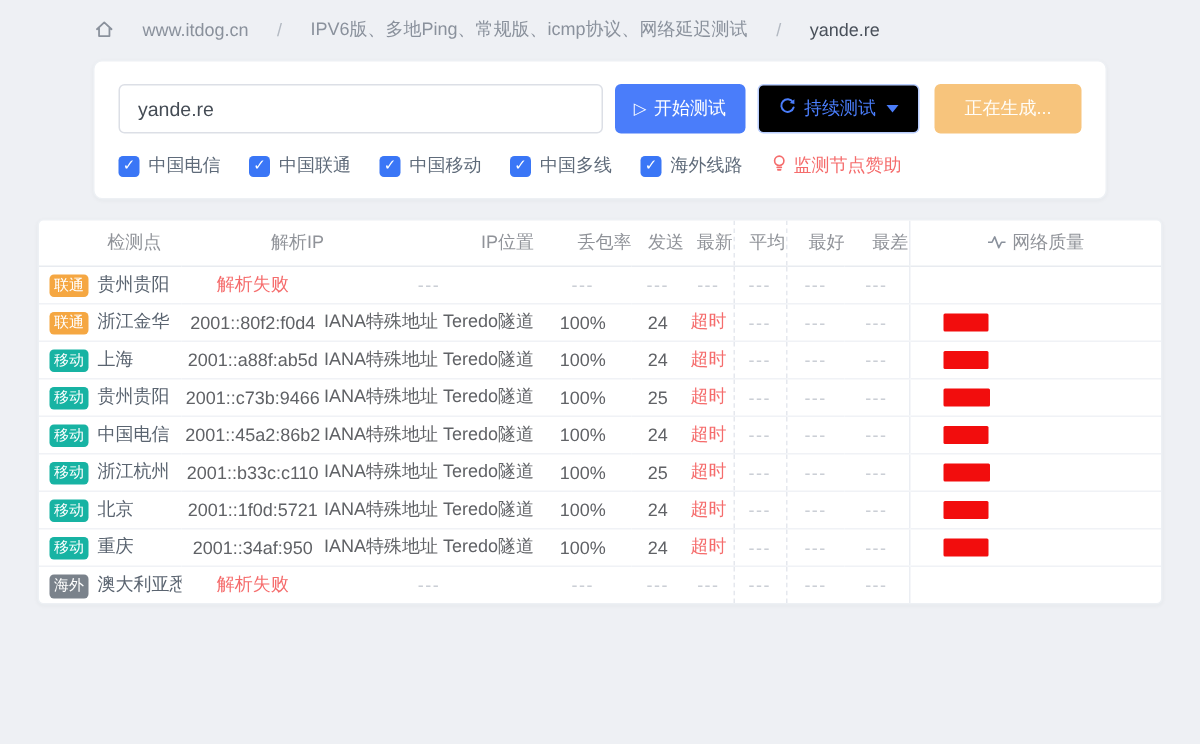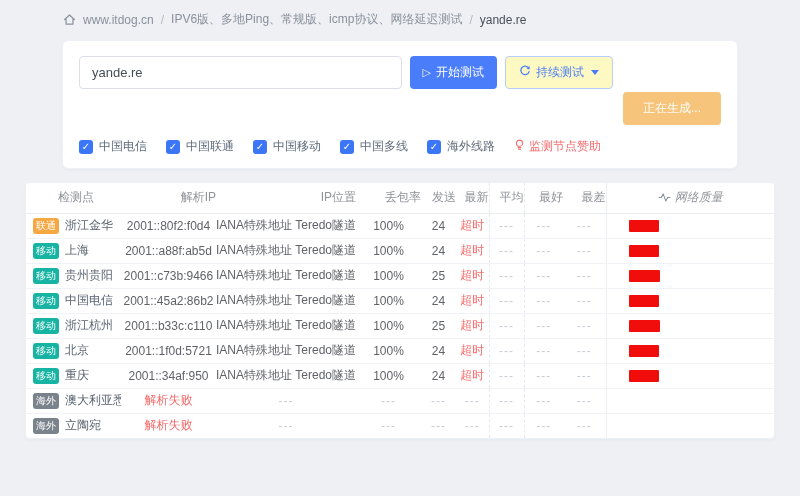--- a/index.html
+++ b/index.html
@@ -7,67 +7,67 @@
   body {
     background: #eef0f4;
     font-family: "Liberation Sans", sans-serif;
     color: #606266;
   }
   
   .breadcrumb {
     padding: 11px 0 0 63px;
     font-size: 12px;
     color: #8a919c;
-    display: flex; align-items: center; gap: 7px;
+    display: flex; align-items: center; gap: 19px;
   }
   .breadcrumb svg { display:block; }
   .bc-site { color:#8a919c; text-decoration:none; }
   .bc-sep { color:#b3b9c2; }
   .bc-target { color:#49505a; }
   
   .card { background:#fff; border:1px solid #edf0f4; border-radius:6px; box-shadow:0 1px 3px rgba(30,40,60,.04); }
   .toolbar-card { margin: 12px 62px 0 62px; padding: 15px 16px 13px 16px; }
   .toolbar-row { display:flex; gap:8px; }
   .host-input {
     flex:1; height:33px; border:1px solid #dcdfe6; border-radius:4px;
     padding:0 12px; font-size:13px; color:#454c55; outline:none;
     font-family:"Liberation Sans", sans-serif;
   }
   .btn {
     height:33px; border:none; border-radius:4px; font-size:12px;
     display:inline-flex; align-items:center; gap:5px; padding:0 13px;
     cursor:pointer; font-family:"Liberation Sans", sans-serif; white-space:nowrap;
   }
   .btn-primary { background:#4a7dfa; color:#fff; }
-  .btn-outline { background:#fef9c3; color:#4a7dfa; border:1px solid #b9cdfd; }
-  .btn-warning { background:#f7c47c; color:#fffdf8; margin-left:2px; padding:0 20px;margin-top:36px; }
+  .btn-outline { background:#000000; color:#4a7dfa; border:1px solid #b9cdfd; }
+  .btn-warning { background:#f7c47c; color:#fffdf8; margin-left:2px; padding:0 20px; }
   .play-icon { font-size:11px; }
   .caret { width:0; height:0; border-left:4px solid transparent; border-right:4px solid transparent; border-top:5px solid #4a7dfa; margin-left:2px; }
   
   .checkbox-row { display:flex; align-items:center; gap:19px; margin-top:13px; font-size:12px; color:#5f6b7a; }
   .cb { display:inline-flex; align-items:center; gap:6px; cursor:pointer; }
   .cb-box {
     width:14px; height:14px; background:#3a76f6; border-radius:3px;
     color:#fff; font-size:10px; line-height:14px; text-align:center; display:inline-block;
   }
   .sponsor { display:inline-flex; align-items:center; gap:4px; color:#f56c6c; text-decoration:none; font-size:12px; }
   
   .table-card { margin: 13px 25px 0 25px; border-radius:4px; overflow:hidden; }
   table { width:100%; border-collapse:collapse; table-layout:fixed; font-size:12px; }
   thead th {
     height:30px; font-weight:400; color:#909399; font-size:12px;
     border-bottom:1px solid #e8ebf0; text-align:right; white-space:nowrap;
   }
-  thead th.c-node { text-align:left; padding-left:32px; }
+  thead th.c-node { text-align:center; padding-left:32px; }
   tbody td { height:25px; border-bottom:1px solid #f0f2f6; text-align:center; color:#606266; white-space:nowrap; overflow:hidden; }
   tbody tr:last-child td { border-bottom:none; }
   td.c-node { text-align:left; padding-left:7px; color:#5a6470; }
   .c-avg { border-left:1px dashed #e5e8ee; border-right:1px dashed #e5e8ee; }
   .c-quality { border-left:1px solid #ebeef3; text-align:left; padding-left:22px; }
-  th.c-quality { padding-left:0; text-align:center;font-style:italic; }
+  th.c-quality { padding-left:0; text-align:center; }
   .badge {
     display:inline-block; min-width:26px; padding:2px 3px; border-radius:3px;
     font-size:10px; line-height:1.15; color:#fff; text-align:center; margin-right:6px;
   }
   .dim { color:#c8ccd3; letter-spacing:1px; }
   .danger { color:#f56c6c; }
   .qbar { display:inline-block; height:12px; vertical-align:middle; border-radius:1px; }
   .hdr-q { display:inline-flex; align-items:center; gap:4px; justify-content:center; }
 </style>
 </head>
@@ -176,152 +176,152 @@
               <svg width="13" height="9" viewBox="0 0 14 10">
                   <polyline points="0.5,5 3.5,5 5.5,1 8.5,9 10.5,5 13.5,5" fill="none" stroke="#8a919c" stroke-width="1.2" stroke-linejoin="round"></polyline>
                 </svg>
             </span>
             <span>网络质量</span>
           </span>
         </th>
       </tr>
     </thead>
     <tbody>
-
-  <tr>
-    <td class="c-node">
-      <span class="badge" style="background: rgb(245, 167, 66);">联通</span><span class="loc-name">浙江金华</span>
-    </td>
-    <td class="c-ip">2001::80f2:f0d4</td>
-    <td class="c-loc">IANA特殊地址 Teredo隧道地址</td>
-    <td class="c-loss">100%</td>
-    <td class="c-sent">24</td>
-    <td class="c-latest danger">超时</td>
-    <td class="c-avg dim">---</td>
-    <td class="c-best dim">---</td>
-    <td class="c-worst dim">---</td>
-    <td class="c-quality"><span class="qbar" style="width: 30px; background: rgb(242, 13, 13);"></span></td>
-  </tr>
-
-  <tr>
-    <td class="c-node">
-      <span class="badge" style="background: rgb(23, 179, 163);">移动</span><span class="loc-name">上海</span>
-    </td>
-    <td class="c-ip">2001::a88f:ab5d</td>
-    <td class="c-loc">IANA特殊地址 Teredo隧道地址</td>
-    <td class="c-loss">100%</td>
-    <td class="c-sent">24</td>
-    <td class="c-latest danger">超时</td>
-    <td class="c-avg dim">---</td>
-    <td class="c-best dim">---</td>
-    <td class="c-worst dim">---</td>
-    <td class="c-quality"><span class="qbar" style="width: 30px; background: rgb(242, 13, 13);"></span></td>
-  </tr>
-
-  <tr>
-    <td class="c-node">
-      <span class="badge" style="background: rgb(23, 179, 163);">移动</span><span class="loc-name">贵州贵阳</span>
-    </td>
-    <td class="c-ip">2001::c73b:9466</td>
-    <td class="c-loc">IANA特殊地址 Teredo隧道地址</td>
-    <td class="c-loss">100%</td>
-    <td class="c-sent">25</td>
-    <td class="c-latest danger">超时</td>
-    <td class="c-avg dim">---</td>
-    <td class="c-best dim">---</td>
-    <td class="c-worst dim">---</td>
-    <td class="c-quality"><span class="qbar" style="width: 31px; background: rgb(242, 13, 13);"></span></td>
-  </tr>
-
-  <tr>
-    <td class="c-node">
-      <span class="badge" style="background: rgb(23, 179, 163);">移动</span><span class="loc-name">中国电信</span>
-    </td>
-    <td class="c-ip">2001::45a2:86b2</td>
-    <td class="c-loc">IANA特殊地址 Teredo隧道地址</td>
-    <td class="c-loss">100%</td>
-    <td class="c-sent">24</td>
-    <td class="c-latest danger">超时</td>
-    <td class="c-avg dim">---</td>
-    <td class="c-best dim">---</td>
-    <td class="c-worst dim">---</td>
-    <td class="c-quality"><span class="qbar" style="width: 30px; background: rgb(242, 13, 13);"></span></td>
-  </tr>
-
-  <tr>
-    <td class="c-node">
-      <span class="badge" style="background: rgb(23, 179, 163);">移动</span><span class="loc-name">浙江杭州</span>
-    </td>
-    <td class="c-ip">2001::b33c:c110</td>
-    <td class="c-loc">IANA特殊地址 Teredo隧道地址</td>
-    <td class="c-loss">100%</td>
-    <td class="c-sent">25</td>
-    <td class="c-latest danger">超时</td>
-    <td class="c-avg dim">---</td>
-    <td class="c-best dim">---</td>
-    <td class="c-worst dim">---</td>
-    <td class="c-quality"><span class="qbar" style="width: 31px; background: rgb(242, 13, 13);"></span></td>
-  </tr>
-
-  <tr>
-    <td class="c-node">
-      <span class="badge" style="background: rgb(23, 179, 163);">移动</span><span class="loc-name">北京</span>
-    </td>
-    <td class="c-ip">2001::1f0d:5721</td>
-    <td class="c-loc">IANA特殊地址 Teredo隧道地址</td>
-    <td class="c-loss">100%</td>
-    <td class="c-sent">24</td>
-    <td class="c-latest danger">超时</td>
-    <td class="c-avg dim">---</td>
-    <td class="c-best dim">---</td>
-    <td class="c-worst dim">---</td>
-    <td class="c-quality"><span class="qbar" style="width: 30px; background: rgb(242, 13, 13);"></span></td>
-  </tr>
-
-  <tr>
-    <td class="c-node">
-      <span class="badge" style="background: rgb(23, 179, 163);">移动</span><span class="loc-name">重庆</span>
-    </td>
-    <td class="c-ip">2001::34af:950</td>
-    <td class="c-loc">IANA特殊地址 Teredo隧道地址</td>
-    <td class="c-loss">100%</td>
-    <td class="c-sent">24</td>
-    <td class="c-latest danger">超时</td>
-    <td class="c-avg dim">---</td>
-    <td class="c-best dim">---</td>
-    <td class="c-worst dim">---</td>
-    <td class="c-quality"><span class="qbar" style="width: 30px; background: rgb(242, 13, 13);"></span></td>
-  </tr>
-
-
-  <tr>
-    <td class="c-node">
-      <span class="badge" style="background: rgb(122, 130, 139);">海外</span><span class="loc-name">澳大利亚悉尼</span>
+  <tr>
+    <td class="c-node">
+      <span class="badge" style="background: rgb(245, 167, 66);">联通</span><span class="loc-name">贵州贵阳</span>
     </td>
     <td class="c-ip danger">解析失败</td>
     <td class="c-loc dim">---</td>
     <td class="c-loss dim">---</td>
     <td class="c-sent dim">---</td>
     <td class="c-latest dim">---</td>
     <td class="c-avg dim">---</td>
     <td class="c-best dim">---</td>
     <td class="c-worst dim">---</td>
     <td class="c-quality"></td>
   </tr>
 
-
-  <tr>
-    <td class="c-node">
-      <span class="badge" style="background: rgb(122, 130, 139);">海外</span><span class="loc-name">立陶宛</span>
+  <tr>
+    <td class="c-node">
+      <span class="badge" style="background: rgb(245, 167, 66);">联通</span><span class="loc-name">浙江金华</span>
+    </td>
+    <td class="c-ip">2001::80f2:f0d4</td>
+    <td class="c-loc">IANA特殊地址 Teredo隧道地址</td>
+    <td class="c-loss">100%</td>
+    <td class="c-sent">24</td>
+    <td class="c-latest danger">超时</td>
+    <td class="c-avg dim">---</td>
+    <td class="c-best dim">---</td>
+    <td class="c-worst dim">---</td>
+    <td class="c-quality"><span class="qbar" style="width: 30px; background: rgb(242, 13, 13);"></span></td>
+  </tr>
+
+  <tr>
+    <td class="c-node">
+      <span class="badge" style="background: rgb(23, 179, 163);">移动</span><span class="loc-name">上海</span>
+    </td>
+    <td class="c-ip">2001::a88f:ab5d</td>
+    <td class="c-loc">IANA特殊地址 Teredo隧道地址</td>
+    <td class="c-loss">100%</td>
+    <td class="c-sent">24</td>
+    <td class="c-latest danger">超时</td>
+    <td class="c-avg dim">---</td>
+    <td class="c-best dim">---</td>
+    <td class="c-worst dim">---</td>
+    <td class="c-quality"><span class="qbar" style="width: 30px; background: rgb(242, 13, 13);"></span></td>
+  </tr>
+
+  <tr>
+    <td class="c-node">
+      <span class="badge" style="background: rgb(23, 179, 163);">移动</span><span class="loc-name">贵州贵阳</span>
+    </td>
+    <td class="c-ip">2001::c73b:9466</td>
+    <td class="c-loc">IANA特殊地址 Teredo隧道地址</td>
+    <td class="c-loss">100%</td>
+    <td class="c-sent">25</td>
+    <td class="c-latest danger">超时</td>
+    <td class="c-avg dim">---</td>
+    <td class="c-best dim">---</td>
+    <td class="c-worst dim">---</td>
+    <td class="c-quality"><span class="qbar" style="width: 31px; background: rgb(242, 13, 13);"></span></td>
+  </tr>
+
+  <tr>
+    <td class="c-node">
+      <span class="badge" style="background: rgb(23, 179, 163);">移动</span><span class="loc-name">中国电信</span>
+    </td>
+    <td class="c-ip">2001::45a2:86b2</td>
+    <td class="c-loc">IANA特殊地址 Teredo隧道地址</td>
+    <td class="c-loss">100%</td>
+    <td class="c-sent">24</td>
+    <td class="c-latest danger">超时</td>
+    <td class="c-avg dim">---</td>
+    <td class="c-best dim">---</td>
+    <td class="c-worst dim">---</td>
+    <td class="c-quality"><span class="qbar" style="width: 30px; background: rgb(242, 13, 13);"></span></td>
+  </tr>
+
+  <tr>
+    <td class="c-node">
+      <span class="badge" style="background: rgb(23, 179, 163);">移动</span><span class="loc-name">浙江杭州</span>
+    </td>
+    <td class="c-ip">2001::b33c:c110</td>
+    <td class="c-loc">IANA特殊地址 Teredo隧道地址</td>
+    <td class="c-loss">100%</td>
+    <td class="c-sent">25</td>
+    <td class="c-latest danger">超时</td>
+    <td class="c-avg dim">---</td>
+    <td class="c-best dim">---</td>
+    <td class="c-worst dim">---</td>
+    <td class="c-quality"><span class="qbar" style="width: 31px; background: rgb(242, 13, 13);"></span></td>
+  </tr>
+
+  <tr>
+    <td class="c-node">
+      <span class="badge" style="background: rgb(23, 179, 163);">移动</span><span class="loc-name">北京</span>
+    </td>
+    <td class="c-ip">2001::1f0d:5721</td>
+    <td class="c-loc">IANA特殊地址 Teredo隧道地址</td>
+    <td class="c-loss">100%</td>
+    <td class="c-sent">24</td>
+    <td class="c-latest danger">超时</td>
+    <td class="c-avg dim">---</td>
+    <td class="c-best dim">---</td>
+    <td class="c-worst dim">---</td>
+    <td class="c-quality"><span class="qbar" style="width: 30px; background: rgb(242, 13, 13);"></span></td>
+  </tr>
+
+  <tr>
+    <td class="c-node">
+      <span class="badge" style="background: rgb(23, 179, 163);">移动</span><span class="loc-name">重庆</span>
+    </td>
+    <td class="c-ip">2001::34af:950</td>
+    <td class="c-loc">IANA特殊地址 Teredo隧道地址</td>
+    <td class="c-loss">100%</td>
+    <td class="c-sent">24</td>
+    <td class="c-latest danger">超时</td>
+    <td class="c-avg dim">---</td>
+    <td class="c-best dim">---</td>
+    <td class="c-worst dim">---</td>
+    <td class="c-quality"><span class="qbar" style="width: 30px; background: rgb(242, 13, 13);"></span></td>
+  </tr>
+
+
+  <tr>
+    <td class="c-node">
+      <span class="badge" style="background: rgb(122, 130, 139);">海外</span><span class="loc-name">澳大利亚悉尼</span>
     </td>
     <td class="c-ip danger">解析失败</td>
     <td class="c-loc dim">---</td>
     <td class="c-loss dim">---</td>
     <td class="c-sent dim">---</td>
     <td class="c-latest dim">---</td>
     <td class="c-avg dim">---</td>
     <td class="c-best dim">---</td>
     <td class="c-worst dim">---</td>
     <td class="c-quality"></td>
   </tr>
+
+
 </tbody>
   </table>
 </div>
 
 </body></html>

